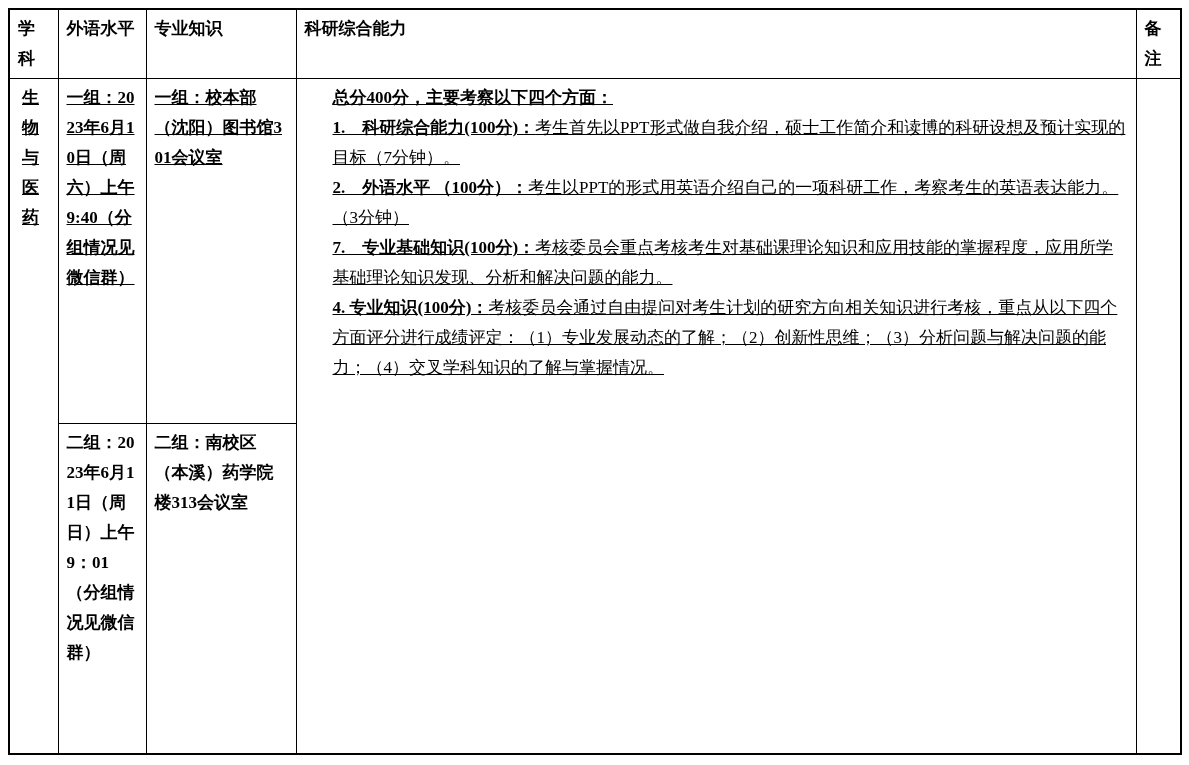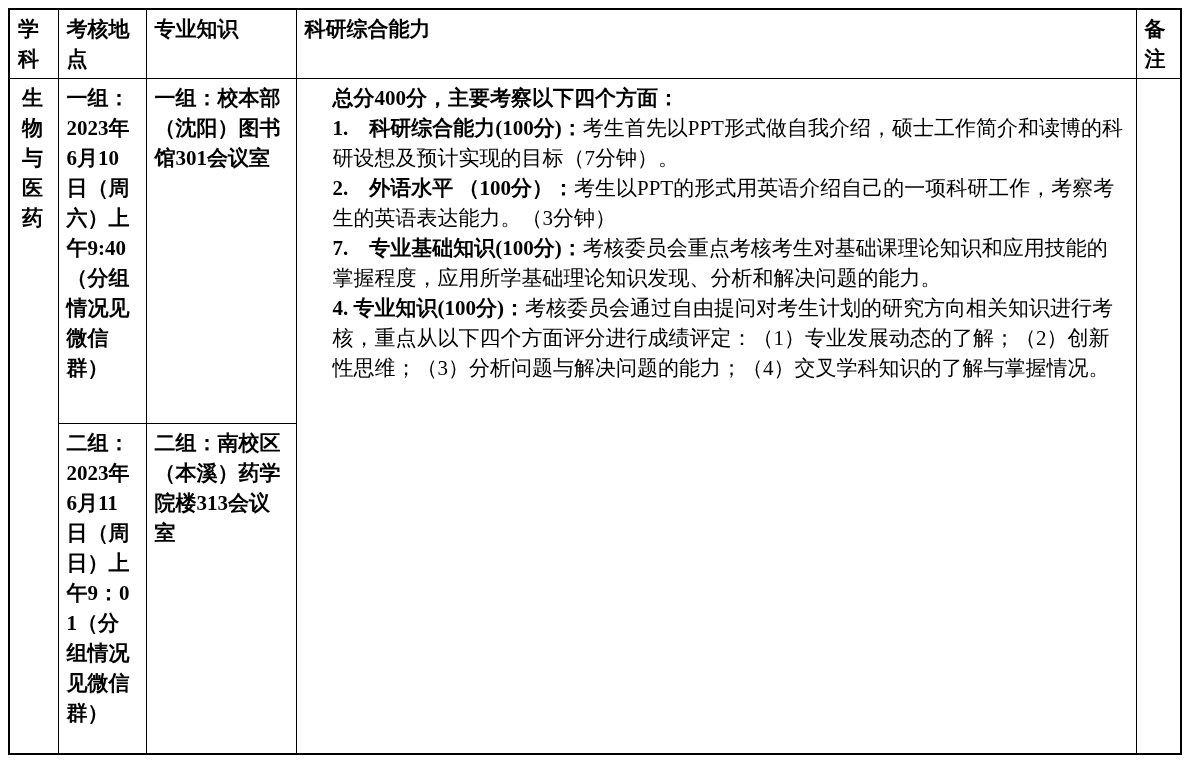--- a/index.html
+++ b/index.html
@@ -18,35 +18,35 @@
     border-collapse: collapse;
     table-layout: fixed;
     width: 1172px;
     margin: 8px 0 0 8px;
     border: 2px solid #000000;
   }
   th, td {
     border: 1px solid #000000;
     vertical-align: top;
     padding: 4px 8px;
-    font-size: 21px;
+    font-size: 17px;
     line-height: 30px;
     font-weight: bold;
     word-break: break-all;
     text-align: left;
     overflow: hidden;
   }
   col.c-subject  { width: 49px;  }
   col.c-time     { width: 88px;  }
   col.c-location { width: 150px; }
   col.c-content  { width: 840px; }
   col.c-remark   { width: 45px;  }
 
   tr.header-row    { height: 62px;  }
-  tr.body-row-1    { height: 345px; }
+  tr.body-row-1    { height: 345px; text-decoration: underline; }
   tr.body-row-2    { height: 330px; }
 
   td.subject-cell {
     padding: 4px 14px 0 12px; 
   }
   td.content-cell {
     font-weight: normal;
     word-break: normal;
     overflow-wrap: break-word;
     padding-left: 36px;
@@ -64,21 +64,21 @@
   <colgroup>
     <col class="c-subject">
     <col class="c-time">
     <col class="c-location">
     <col class="c-content">
     <col class="c-remark">
   </colgroup>
   <thead>
     <tr class="header-row">
       <th>学科</th>
-      <th>考核地点</th>
+      <th>外语水平</th>
       <th>专业知识</th>
       <th>科研综合能力</th>
       <th>备注</th>
     </tr>
   </thead>
   <tbody>
     <tr class="body-row-1">
       <td class="subject-cell" rowspan="2">生物与医药</td>
       <td class="time-cell">一组：2023年6月10日（周六）上午9:40（分组情况见微信群）</td>
       <td class="location-cell">一组：校本部（沈阳）图书馆301会议室</td>

